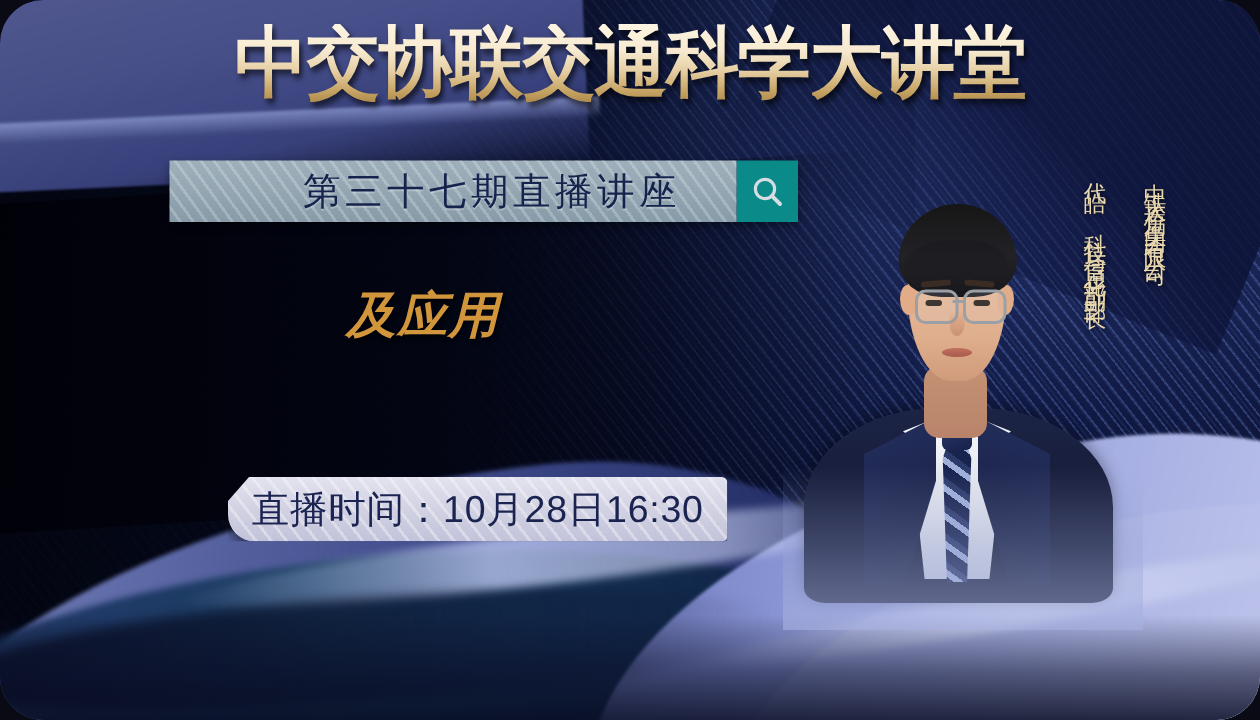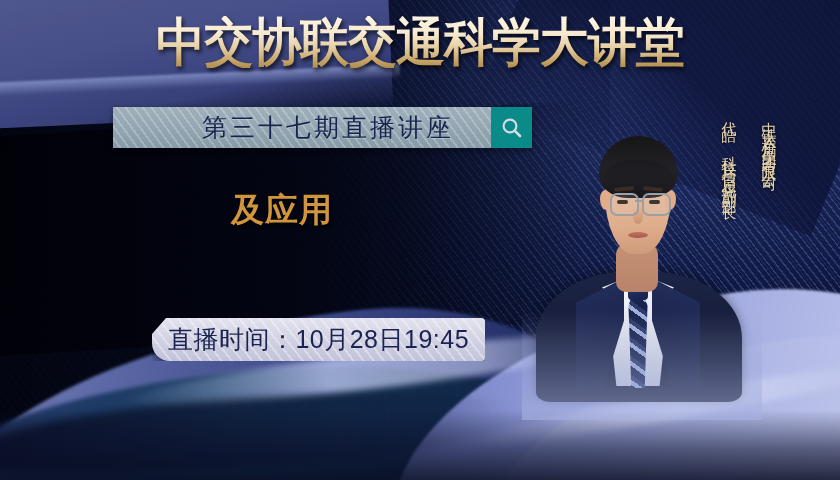--- a/index.html
+++ b/index.html
@@ -8,20 +8,21 @@
     background: #0a0a14;
   }
   #poster {
     position: relative;
     width: 840px;
     height: 480px;
     overflow: hidden;
     font-family: "Liberation Sans", "DejaVu Sans", sans-serif;
     background: #0b1030;
     user-select: none;
+    border-radius: 29px;
   }
 
   
   .bg-base {
     position: absolute;
     inset: 0;
     background:
       radial-gradient(120% 95% at 78% 12%, #2a3a73 0%, #1b2759 28%, #111a44 48%, #0a0f2c 68%, #060a1e 100%),
       linear-gradient(100deg, #060a1c 0%, #0a1130 30%, #16205a 62%, #2a3570 100%);
   }
@@ -222,21 +223,21 @@
     left: 22px; top: 188px;
     width: 520px;
     text-align: center;
     font-size: 33px;
     font-weight: 700;
     line-height: 1.33;
     color: #d1953c;
     letter-spacing: 1px;
     text-shadow: 1px 2px 3px rgba(0,0,0,0.75);
   }
-  .lecture-title .l2 { display: block; }
+  .lecture-title .l2 { display: block; font-style: italic; }
 
   
   .time-bar {
     position: absolute;
     left: 152px; top: 318px;
     width: 333px; height: 43px;
     display: flex;
     align-items: center;
     justify-content: center;
     background:
@@ -448,21 +449,21 @@
         <line x1="14.6" y1="14.6" x2="20" y2="20" stroke="#d6dde2" stroke-width="2.6" stroke-linecap="round"></line>
       </svg>
     </div>
   </div>
 
   <div class="lecture-title">
     <span class="l2">及应用</span>
   </div>
 
   <div class="time-bar">
-    <span>直播时间：10月28日19:45</span>
+    <span>直播时间：10月28日16:30</span>
   </div>
 
   <div class="person">
     <div class="p-shoulders"></div>
     <div class="p-shirt"></div>
     <div class="p-collar-l"></div>
     <div class="p-collar-r"></div>
     <div class="p-tie"></div>
     <div class="p-tie-knot"></div>
     <div class="p-lapel-l"></div>

